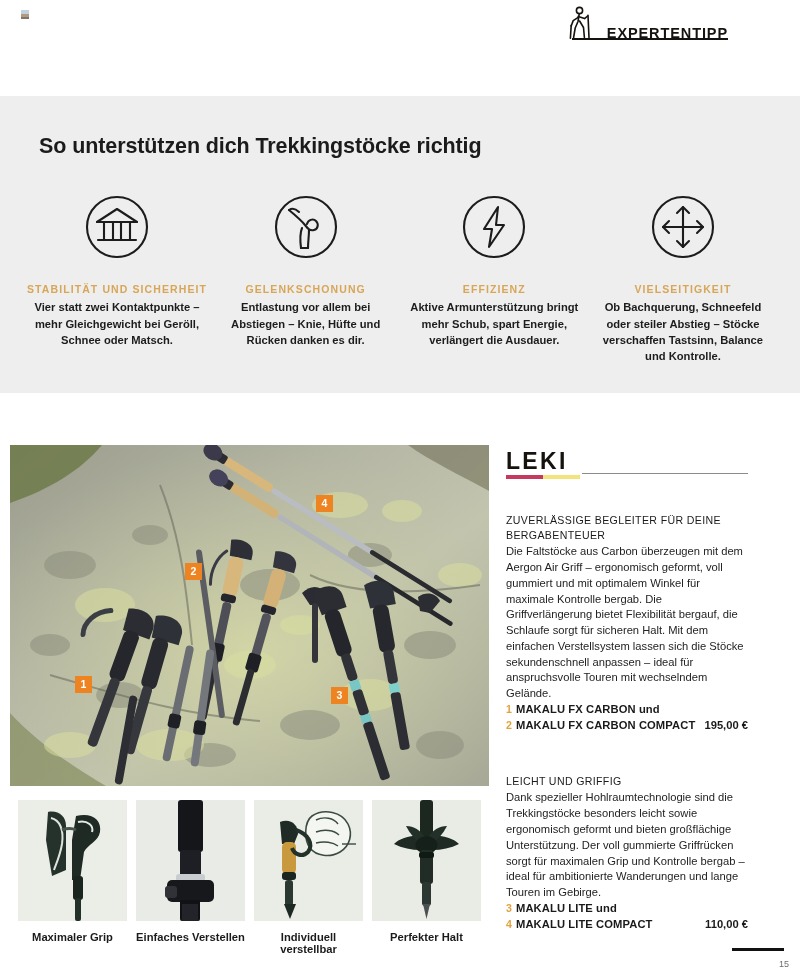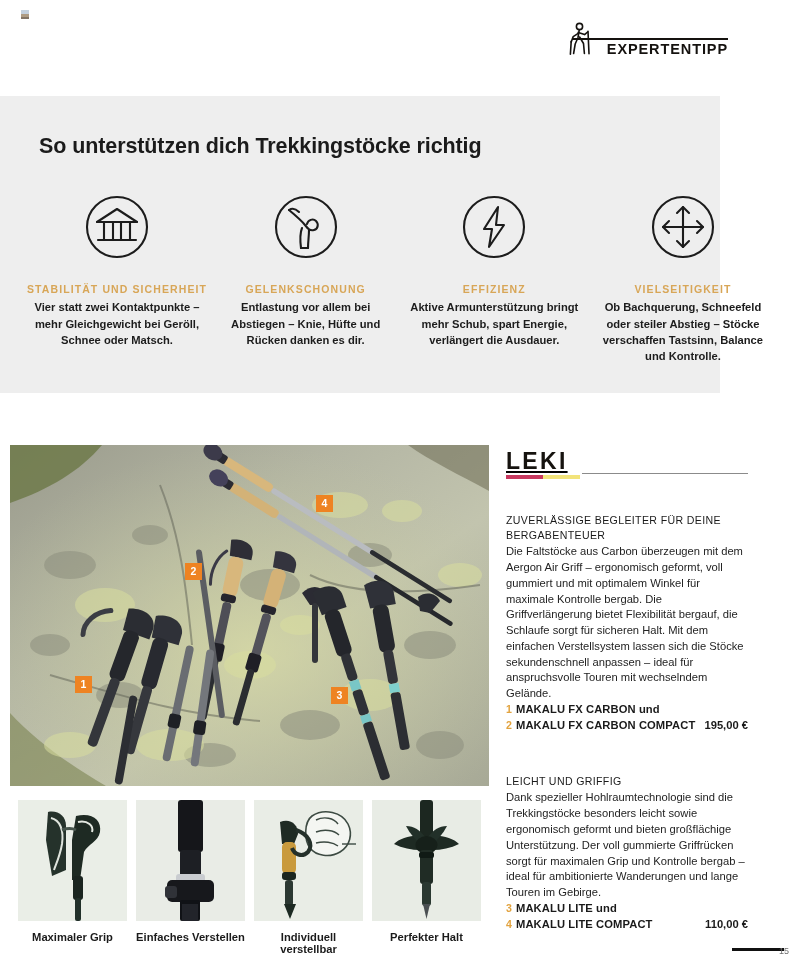--- a/index.html
+++ b/index.html
@@ -24,21 +24,21 @@
   }
   .corner-artifact {
     position: absolute;
     left: 21px; top: 10px;
     width: 8px; height: 9px;
     background: linear-gradient(#b9c8d8 0 40%, #a08a6e 40% 75%, #6d5c4a 75% 100%);
     opacity: .85;
   }
   .expertentipp {
     position: absolute;
-    right: 72px; top: 22px;
+    right: 72px; top: 6px;
     display: flex;
     align-items: flex-end;
     gap: 6px;
   }
   .hiker-icon { width: 36px; height: 40px; display:block; }
   .expertentipp-label {
     font-size: 14.5px;
     font-weight: 700;
     letter-spacing: 0.9px;
     color: #15120f;
@@ -49,21 +49,21 @@
     position: absolute;
     right: 72px; top: 38px;
     width: 156px; height: 2px;
     background: #15120f;
   }
 
   
   .feature-band {
     position: absolute;
     left: 0; top: 96px;
-    width: 720px; height: 297px;
+    width: 800px; height: 297px;
     background: #eeeeee;
   }
   .band-title {
     position: absolute;
     left: 39px; top: 38px;
     font-size: 21.5px;
     font-weight: 700;
     color: #1b1b1b;
     letter-spacing: -0.1px;
   }
@@ -140,21 +140,20 @@
   .right-col {
     position: absolute;
     left: 506px; top: 445px;
     width: 242px;
   }
   .leki-row {
     display: flex;
     align-items: flex-end;
     gap: 2px;
     height: 34px;
-    text-decoration: underline;
   }
   .leki-logo { width: 74px; }
   .leki-word {
     font-size: 23px;
     font-weight: 700;
     letter-spacing: 2.3px;
     color: #16130f;
     line-height: .92;
   }
   .leki-underline {
@@ -229,21 +228,21 @@
 
   
   .footer-rule {
     position: absolute;
     right: 16px; bottom: 23px;
     width: 52px; height: 3px;
     background: #111111;
   }
   .page-number {
     position: absolute;
-    right: 11px; bottom: 18px;
+    right: 11px; bottom: 5px;
     font-size: 9px;
     color: #6e6e6e;
     font-weight: 400;
   }
 </style>
 </head>
 <body>
 
 <div class="page-top">
   <div class="corner-artifact"></div>

